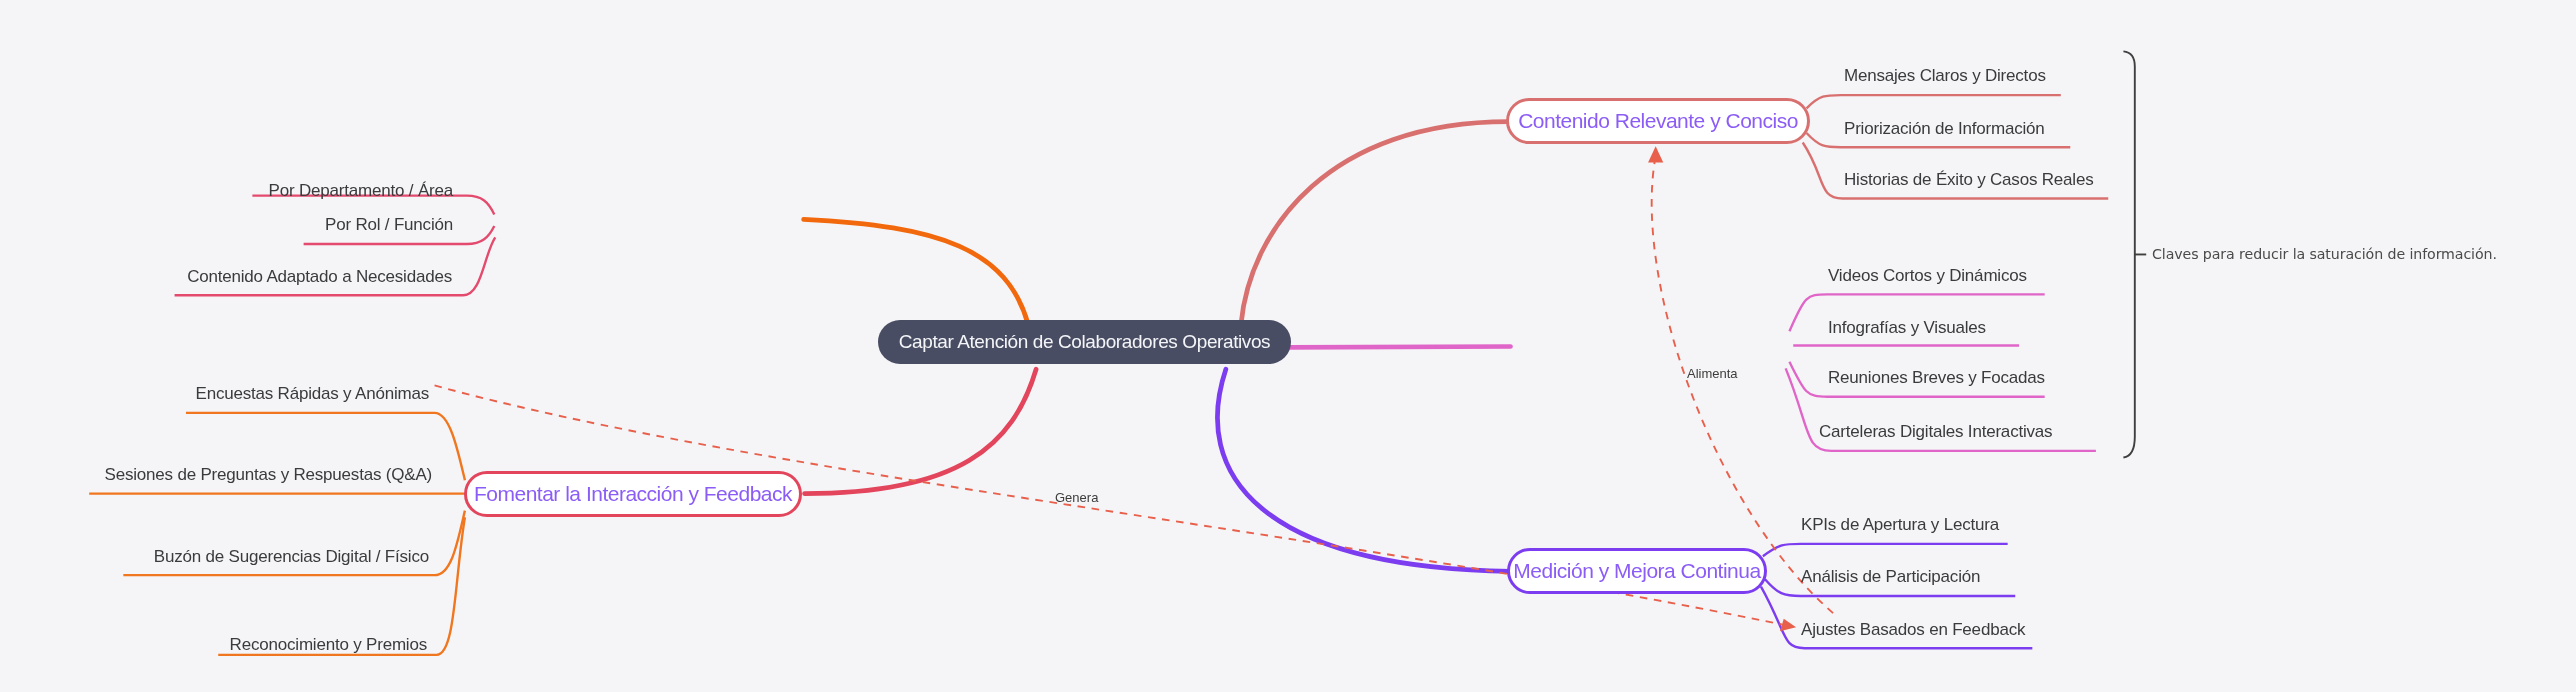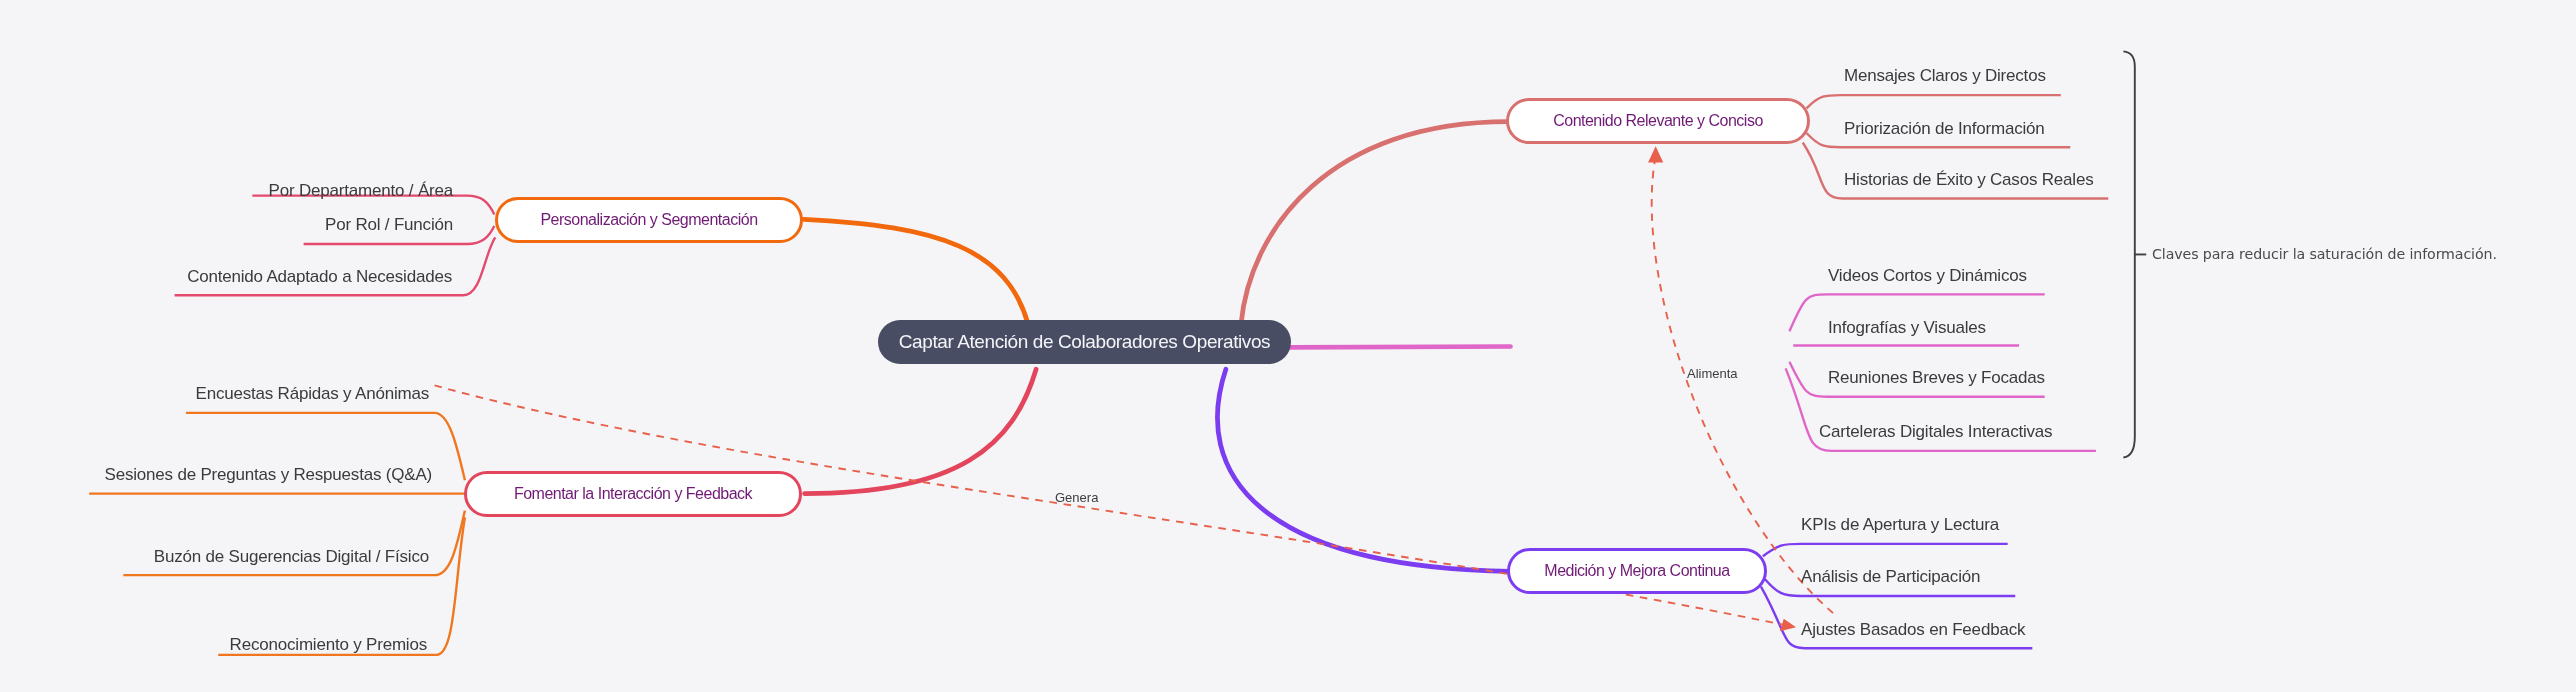--- a/index.html
+++ b/index.html
@@ -13,22 +13,22 @@
   #canvas{position:absolute;inset:0;width:2576px;height:693px;}
   svg.wires{position:absolute;left:0;top:0;pointer-events:none;}
   .topic{
     position:absolute;
     box-sizing:border-box;
     background:#ffffff;
     border:3.8px solid #999;
     border-radius:25px;
     display:flex;align-items:center;justify-content:center;
     white-space:nowrap;
-    color:#701a75;
-    font-size:16px;
+    color:#8b5cf6;
+    font-size:21px;
     letter-spacing:-0.5px;
   }
   .central{
     position:absolute;
     box-sizing:border-box;
     border-radius:26px;
     display:flex;align-items:center;justify-content:center;
     white-space:nowrap;
     font-size:19px;
     letter-spacing:-0.4px;
@@ -114,23 +114,20 @@
     <g fill="none" stroke-width="2" stroke="#3f3f3f">
       <path d="M 2238,54 Q 2250,55 2250,70 L 2250,460 Q 2250,480 2238,482"></path>
       <path d="M 2250,268 L 2262,268"></path>
     </g>
   </svg>
 
   <div class="central" style="left: 878px; top: 320px; width: 413px; height: 44px; background: rgb(73, 77, 99); color: rgb(244, 245, 248);">
     <span>Captar Atención de Colaboradores Operativos</span>
   </div>
 
-  <div class="topic" style="left: 495px; top: 197px; width: 308px; height: 46px; border-color: rgb(242, 104, 12);">
-    <span>Personalización y Segmentación</span>
-  </div>
 
   <div class="topic" style="left: 464px; top: 471px; width: 338px; height: 46px; border-color: rgb(226, 69, 92);">
     <span>Fomentar la Interacción y Feedback</span>
   </div>
 
   <div class="topic" style="left: 1506px; top: 98px; width: 304px; height: 46px; border-color: rgb(217, 112, 112);">
     <span>Contenido Relevante y Conciso</span>
   </div>
 
 

